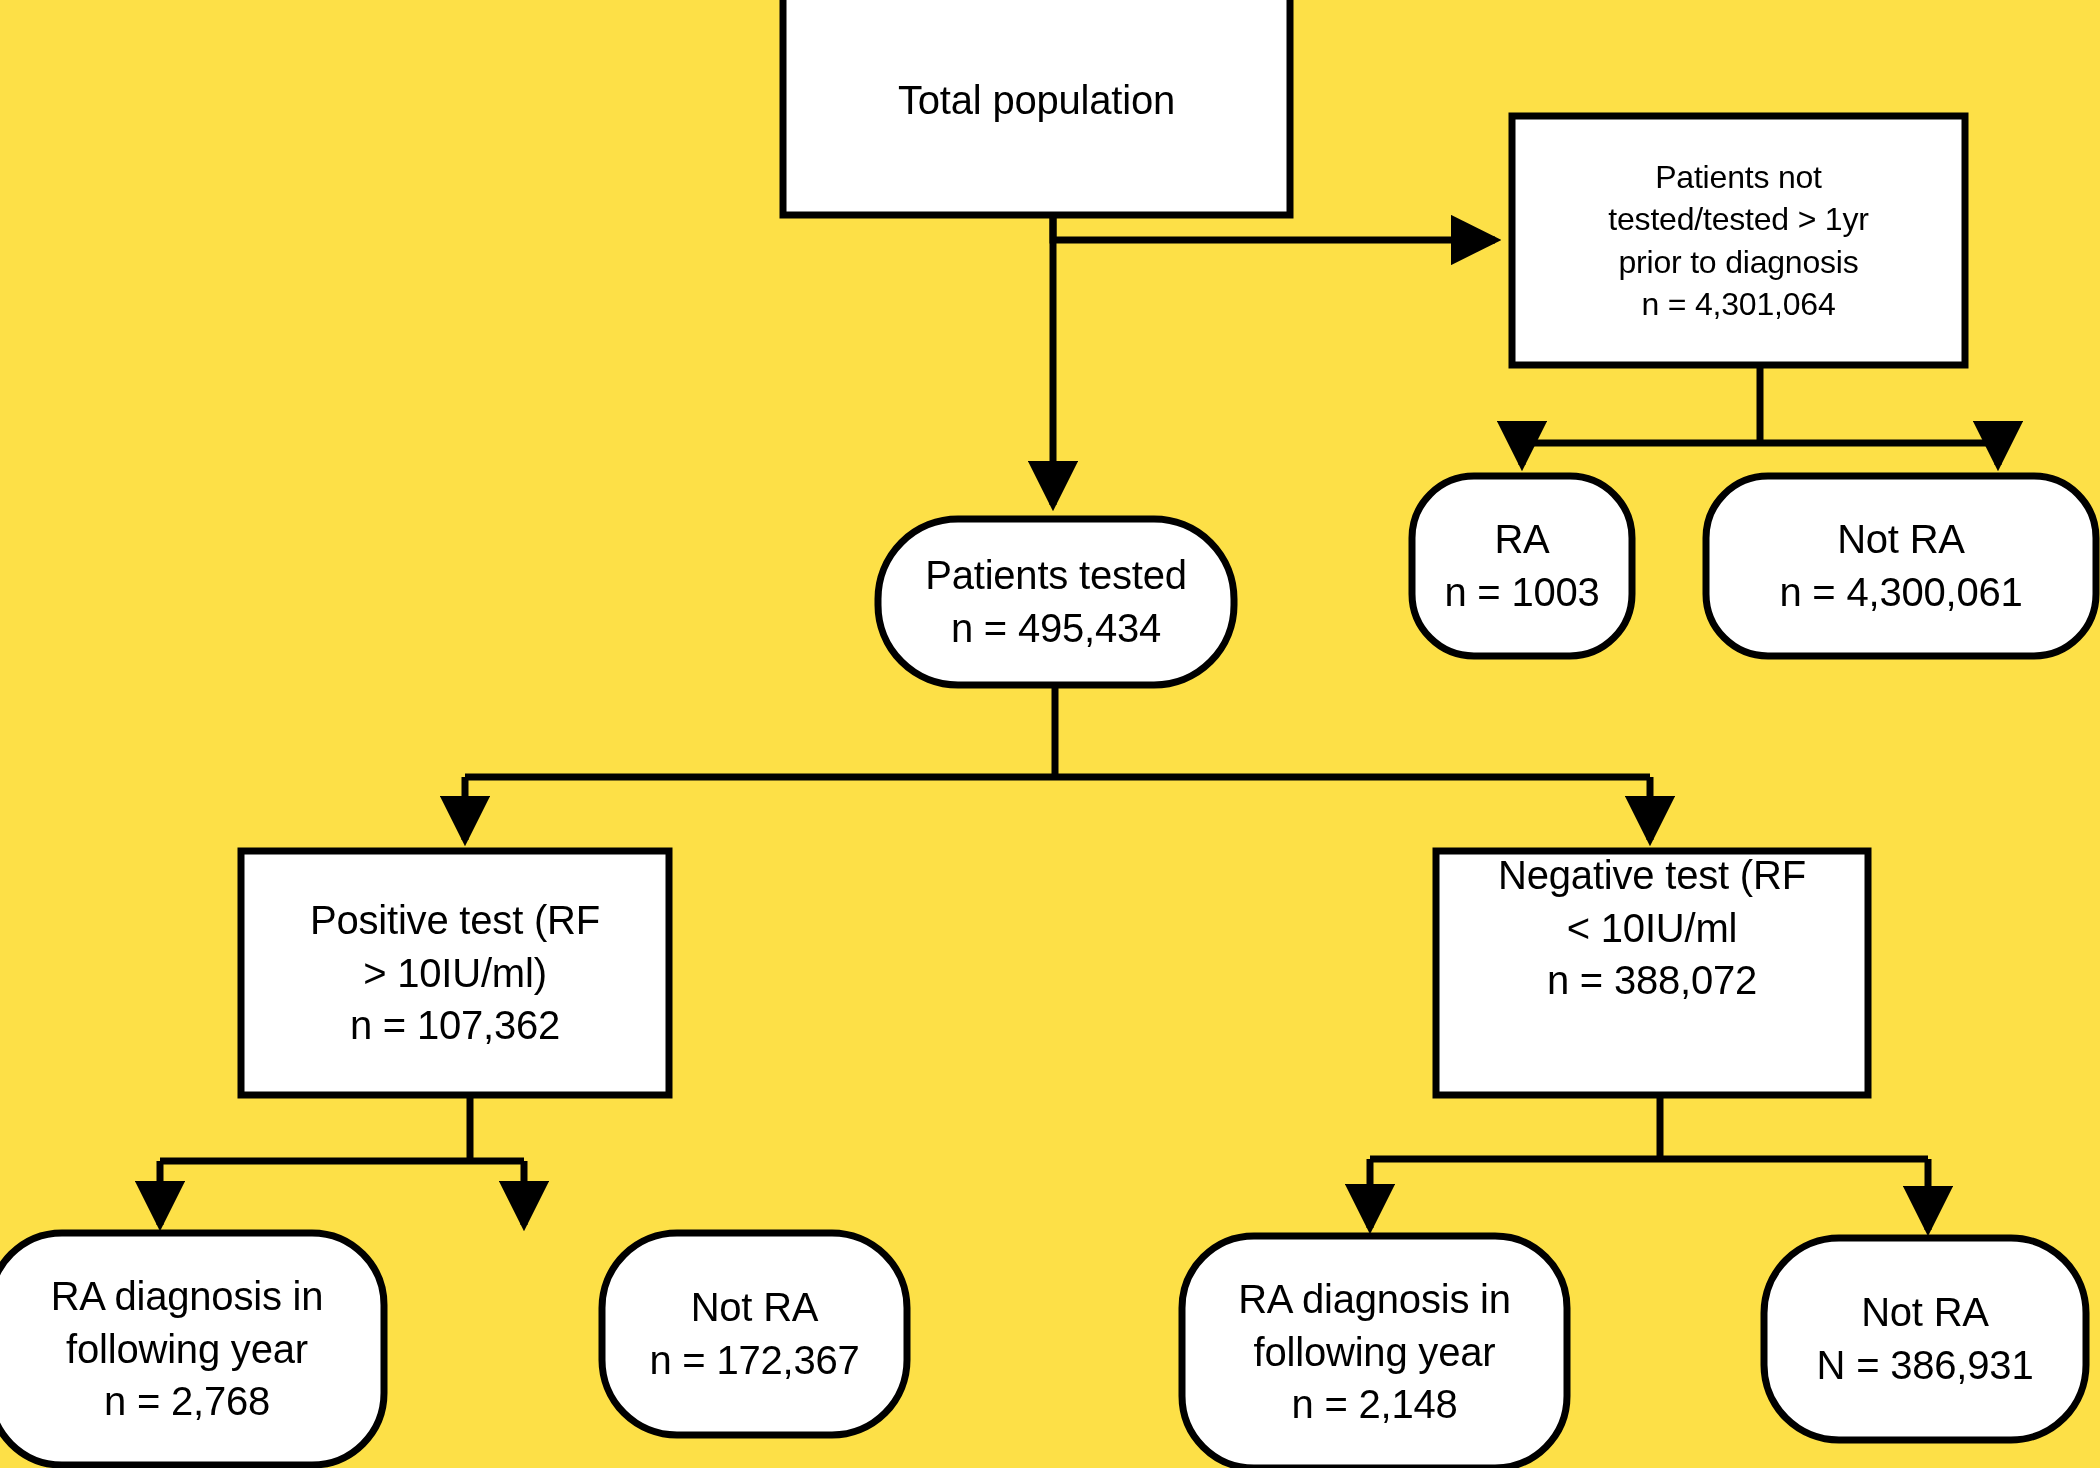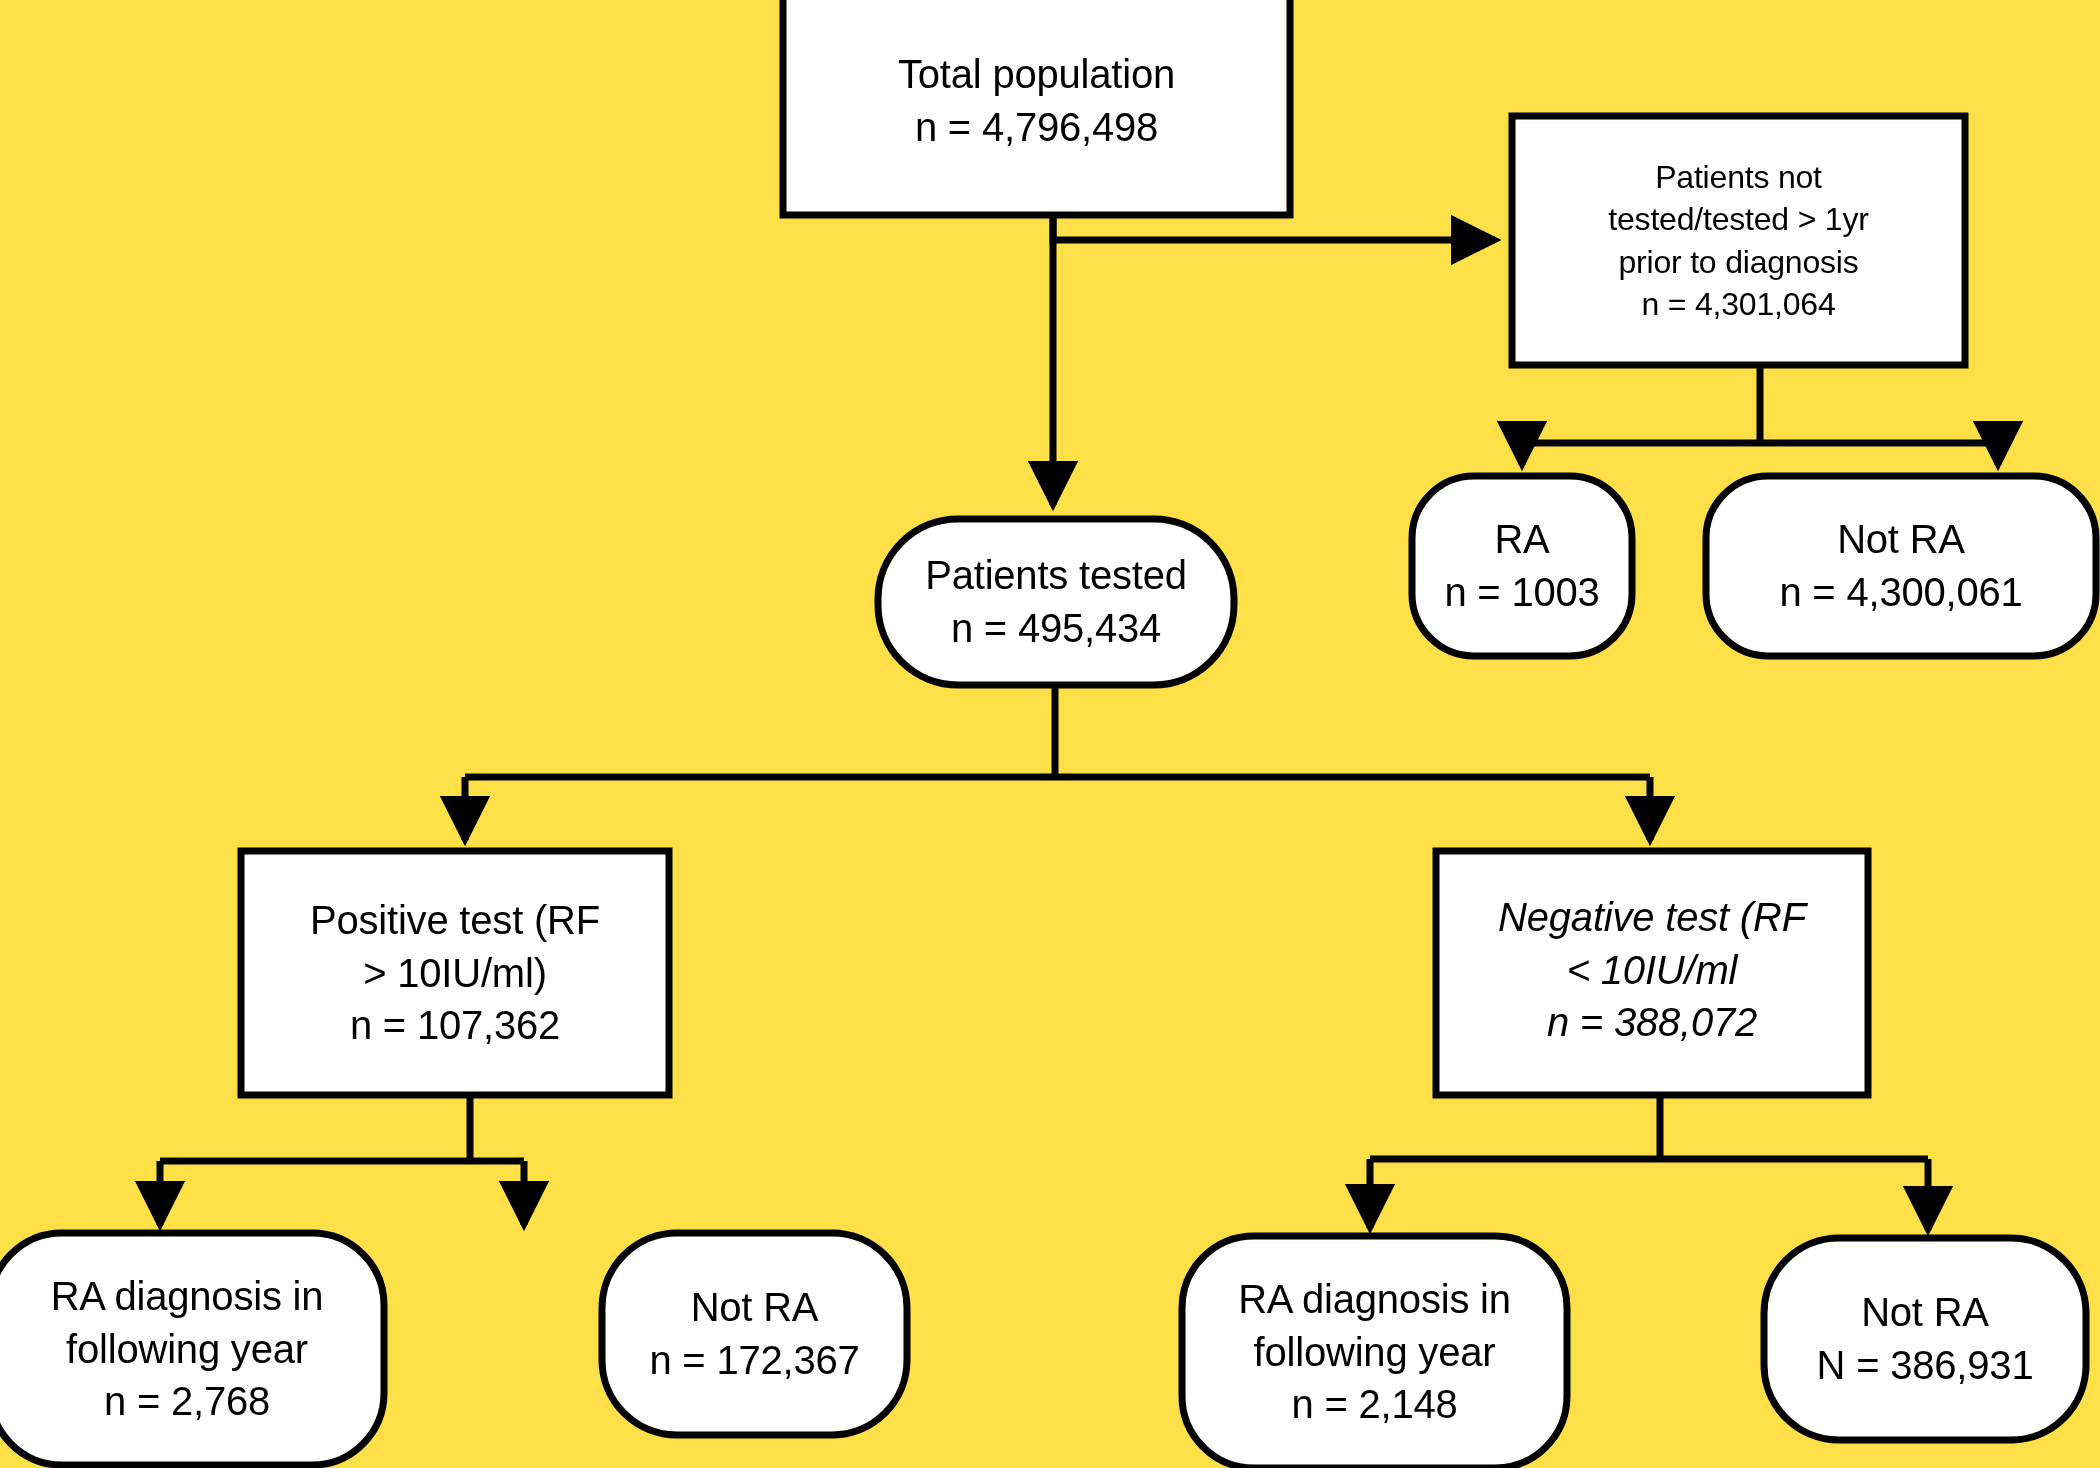--- a/index.html
+++ b/index.html
@@ -96,21 +96,20 @@
     <path d="M 524 1161 L 524 1225" fill="none" stroke="#000000" stroke-width="7" marker-end="url(#arrowhead)"></path>
 
     <path d="M 1660 1095 L 1660 1159" fill="none" stroke="#000000" stroke-width="7"></path>
     <path d="M 1370 1159 L 1928 1159" fill="none" stroke="#000000" stroke-width="7"></path>
     <path d="M 1370 1159 L 1370 1228" fill="none" stroke="#000000" stroke-width="7" marker-end="url(#arrowhead)"></path>
     <path d="M 1928 1159 L 1928 1230" fill="none" stroke="#000000" stroke-width="7" marker-end="url(#arrowhead)"></path>
   </svg>
 
   <div class="node-text" style="left:783px; top:-14px; width:507px; height:229px;">
     <span>Total population</span>
-    <span>n = 4,796,498</span>
   </div>
 
   <div class="node-text" style="left:1512px; top:116px; width:453px; height:249px; font-size:32px;">
     <span>Patients not</span>
     <span>tested/tested &gt; 1yr</span>
     <span>prior to diagnosis</span>
     <span>n = 4,301,064</span>
   </div>
 
   <div class="node-text" style="left:1412px; top:476px; width:220px; height:180px;">
@@ -127,21 +126,21 @@
     <span>Patients tested</span>
     <span>n = 495,434</span>
   </div>
 
   <div class="node-text" style="left:241px; top:851px; width:428px; height:244px;">
     <span>Positive test (RF</span>
     <span>&gt; 10IU/ml)</span>
     <span>n = 107,362</span>
   </div>
 
-  <div class="node-text" style="left:1436px; top:848px; width:432px; height:244px;font-style:italic;">
+  <div class="node-text" style="left:1436px; top:806px; width:432px; height:244px;">
     <span>Negative test (RF</span>
     <span>&lt; 10IU/ml</span>
     <span>n = 388,072</span>
   </div>
 
   <div class="node-text" style="left:-10px; top:1233px; width:394px; height:232px;">
     <span>RA diagnosis in</span>
     <span>following year</span>
     <span>n = 2,768</span>
   </div>

